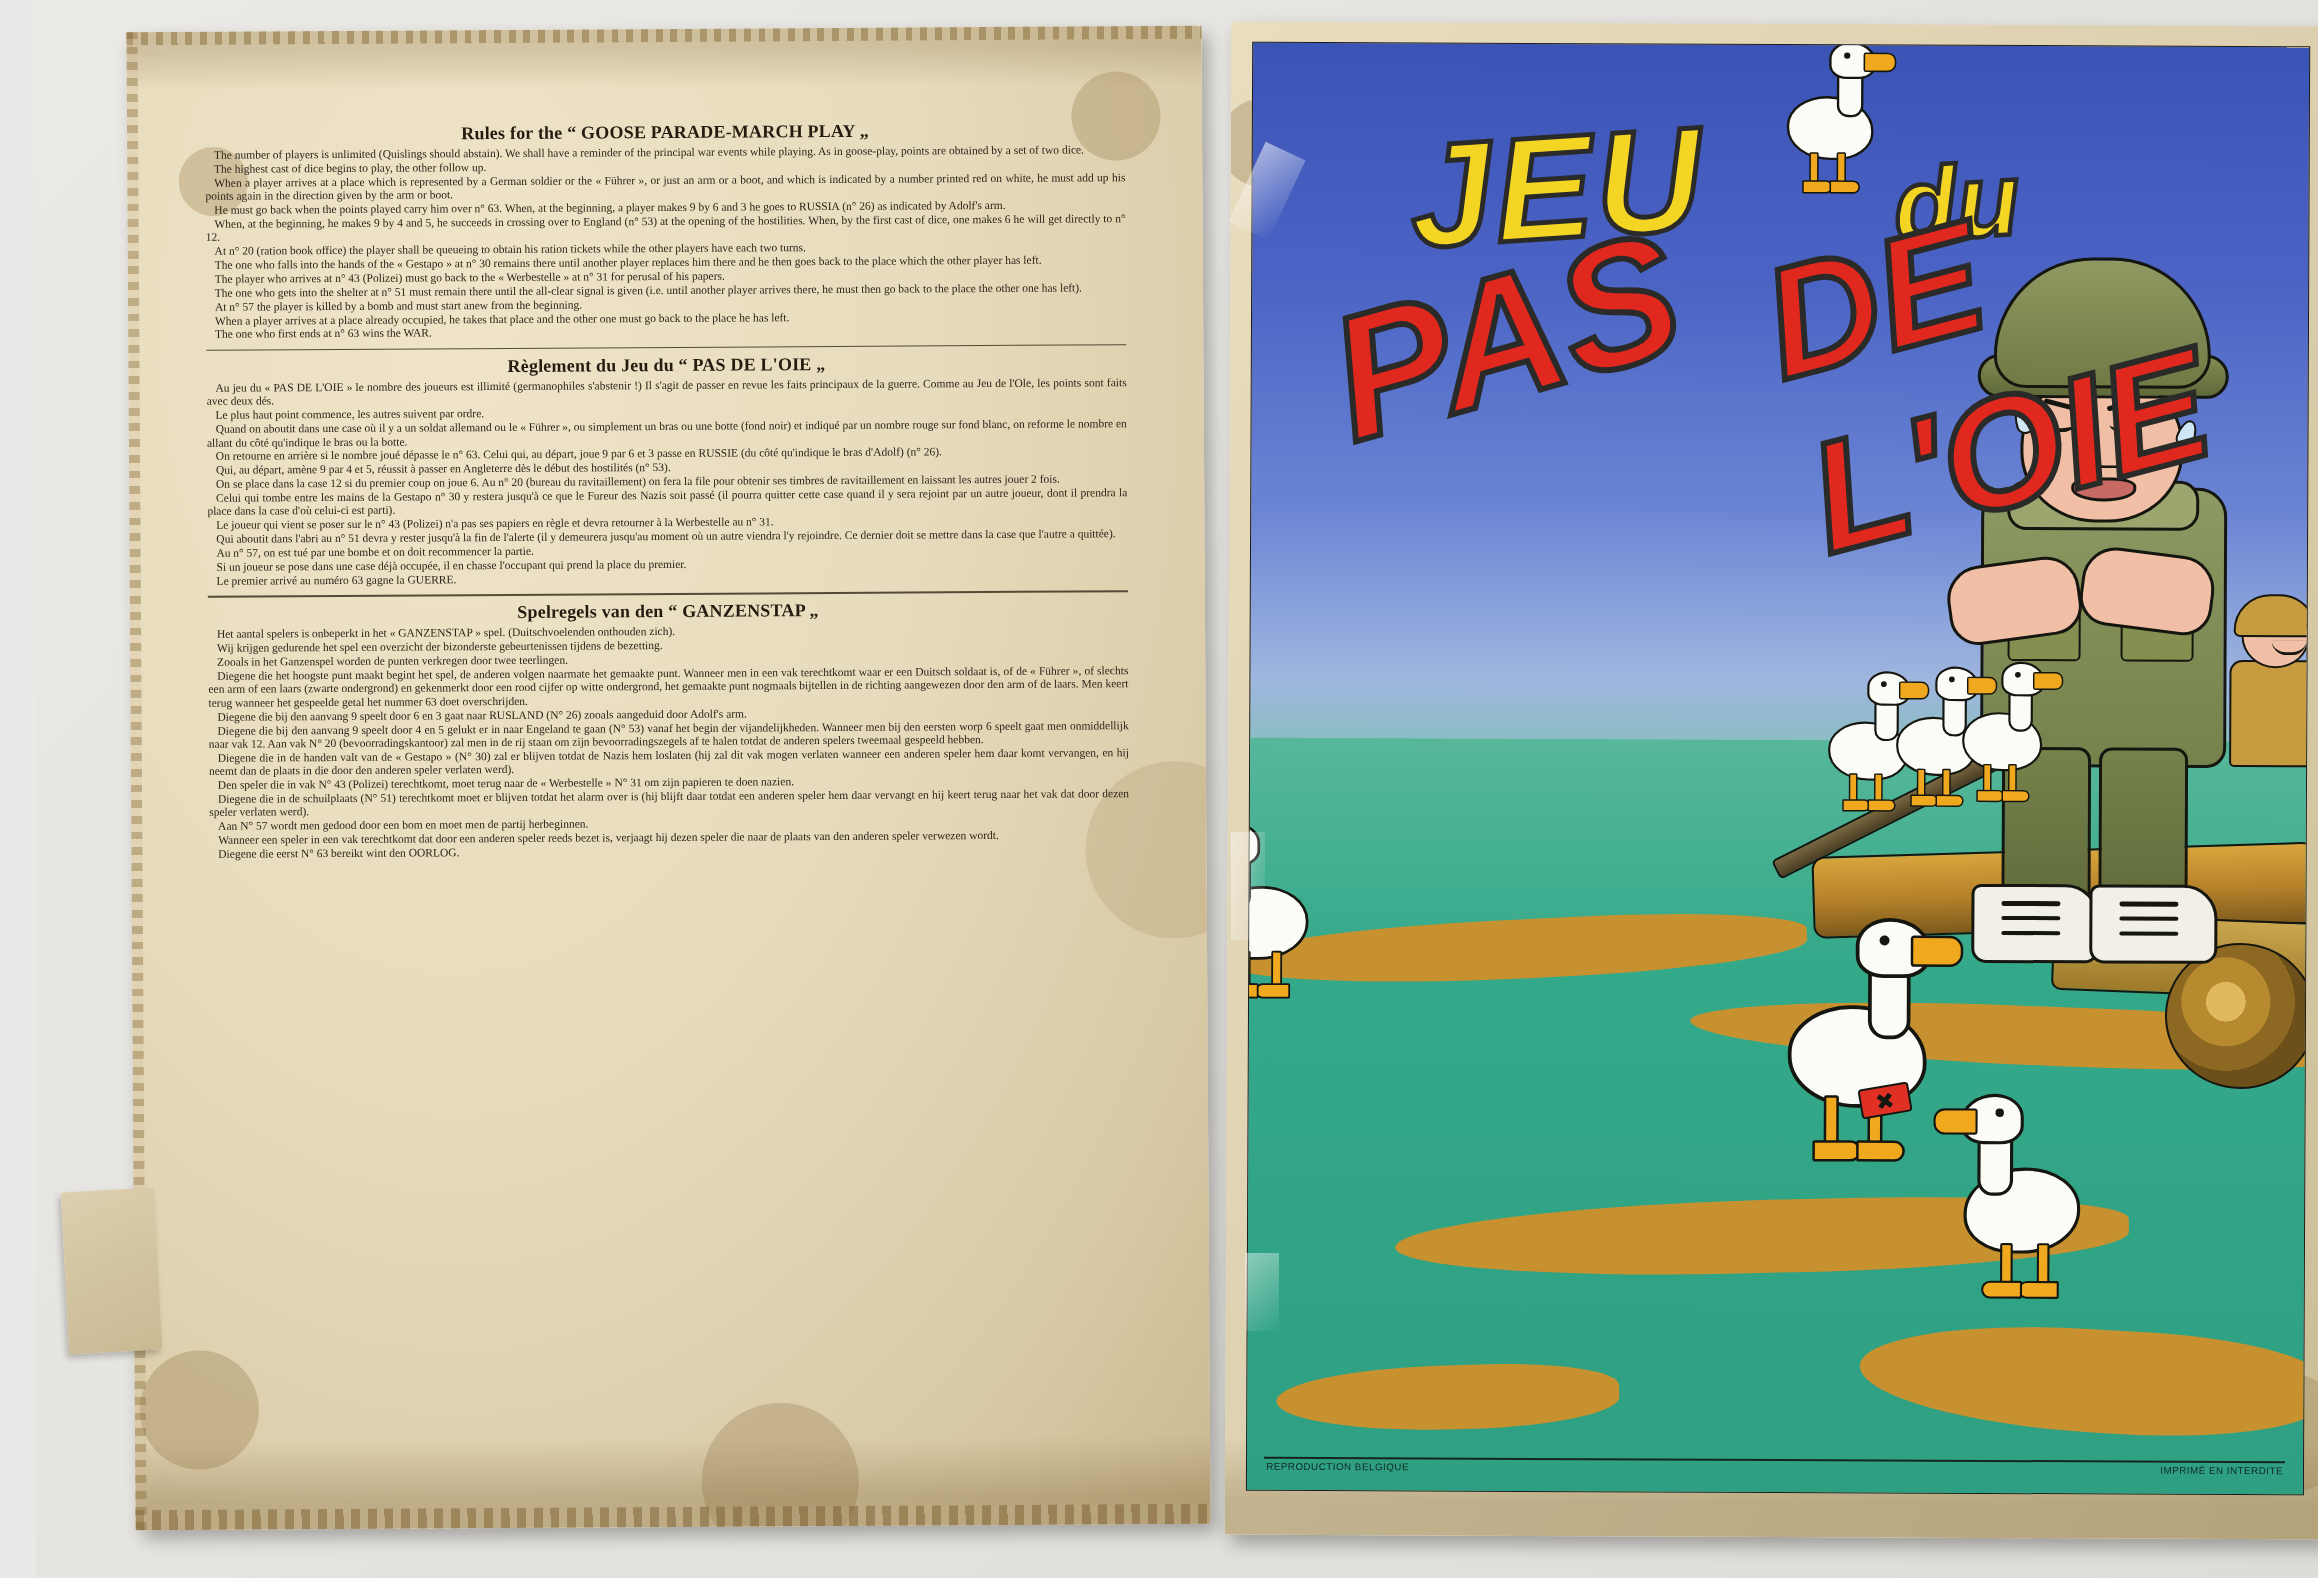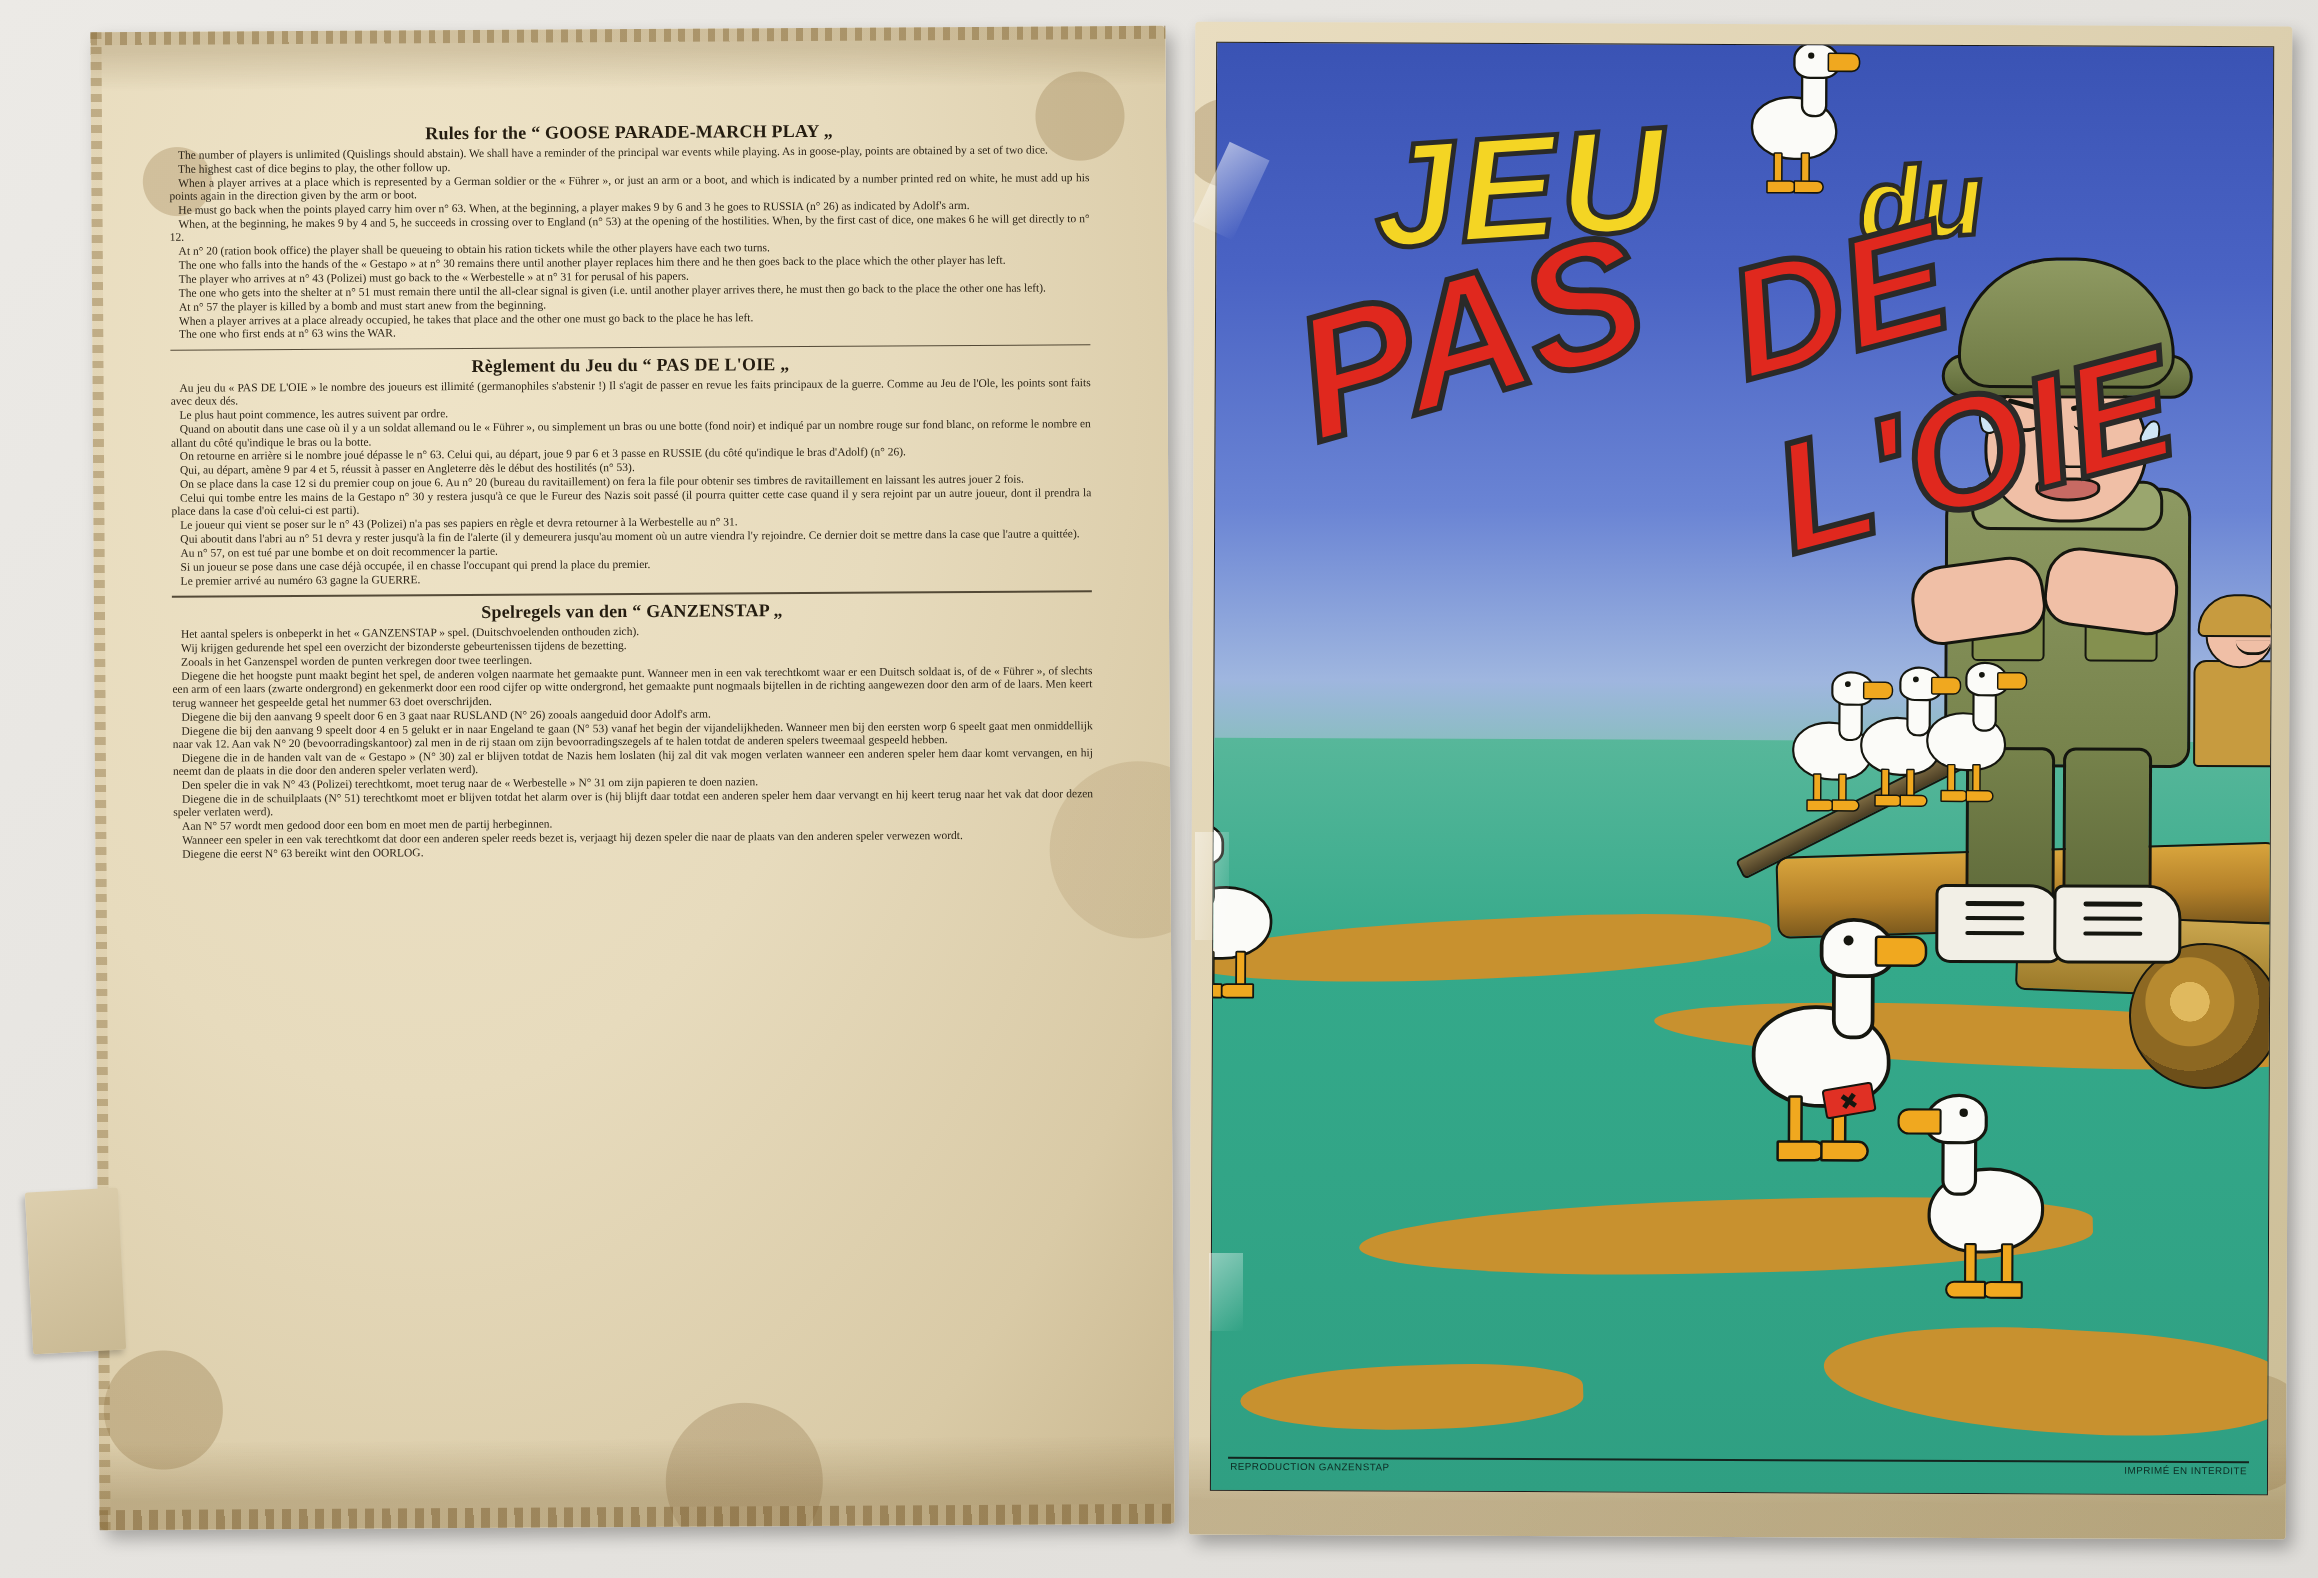--- a/index.html
+++ b/index.html
@@ -13,20 +13,21 @@
     position: relative;
     overflow: hidden;
     font-family: "Liberation Serif", serif;
   }
 
   
   #scene {
     position: absolute;
     inset: 0;
     background: linear-gradient(135deg,#eceae6 0%,#e6e4e0 40%,#dedcd8 100%);
+    margin-left: 36px;
   }
 
   
   #left-sheet {
     position: absolute;
     left: 95px;
     top: 29px;
     width: 1075px;
     height: 1498px;
     background:
@@ -576,21 +577,21 @@
 
       <div id="title-wrap">
         <div id="t-jeu">JEU</div>
         <div id="t-du">du</div>
         <div id="t-pas">PAS</div>
         <div id="t-doie">DE L'OIE</div>
       </div>
 
       <div id="footer-rule"></div>
       <div id="cover-footer">
-        <span>REPRODUCTION GANZENSTAP</span>
+        <span>REPRODUCTION BELGIQUE</span>
         <span>IMPRIMÉ EN INTERDITE</span>
       </div>
     </div>
   </div>
 
   <div class="crease" id="crease1"></div>
   <div class="crease" id="crease2"></div>
   <div class="crease" id="crease3"></div>
 </div>
 

